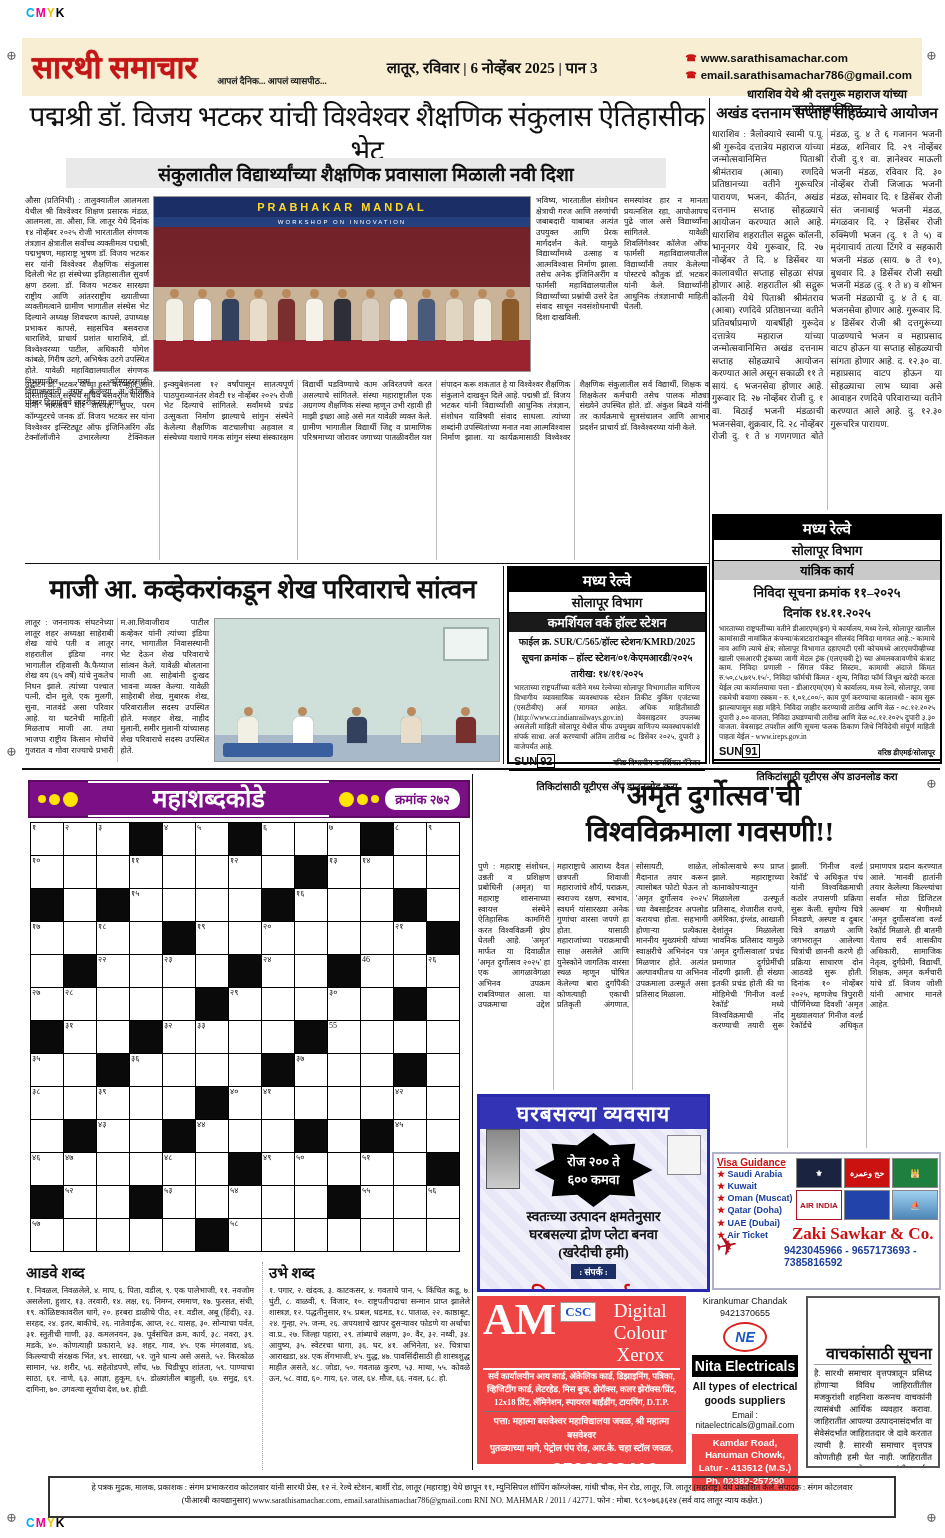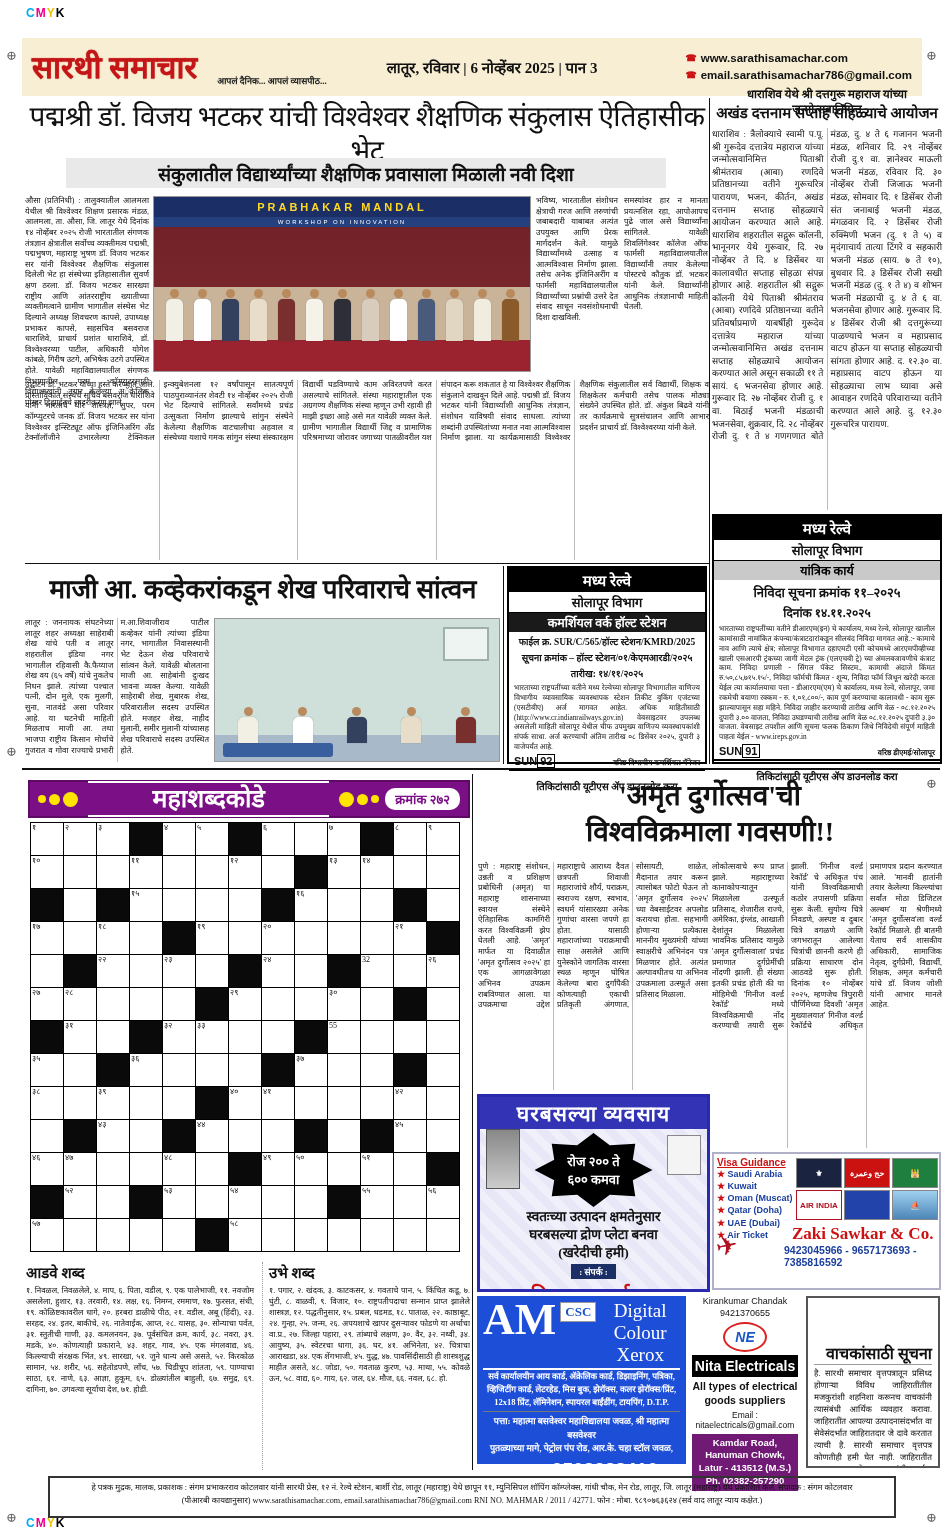--- a/index.html
+++ b/index.html
@@ -82,36 +82,36 @@
   
   .ghar { border:3px solid #2a2ab0; background:repeating-linear-gradient(45deg,#f0f0fb 0 8px,#e7e7f7 8px 16px); text-align:center; overflow:hidden;}
   .ghar-title { background:#3333b5; color:#fff; font-size:21px; font-weight:bold; padding:2px 0; letter-spacing:1px;}
   .ghar-burst { width:118px; height:74px; background:#000; color:#fff; clip-path:polygon(100% 50%,83.3% 63.8%,85.4% 85.4%,63.8% 83.3%,50% 100%,36.2% 83.3%,14.6% 85.4%,16.7% 63.8%,0% 50%,16.7% 36.2%,14.6% 14.6%,36.2% 16.7%,50% 0%,63.8% 16.7%,85.4% 14.6%,83.3% 36.2%); display:flex; flex-direction:column; justify-content:center; font-size:13px; font-weight:bold; margin:4px auto 0; }
   .ghar-line { font-size:13.5px; font-weight:bold; }
   .ghar-contact { display:inline-block; background:#1b2f66; color:#fff; font-size:9px; font-weight:bold; padding:1px 8px; margin:2px 0; }
   .ghar-brand { color:#cc1111; font-size:20px; font-weight:bold; letter-spacing:1px; }
   .ghar-machine { position:absolute; left:6px; top:32px; width:34px; height:60px; background:linear-gradient(#888,#ccc); border:1px solid #555; }
   .ghar-machine2 { position:absolute; right:6px; top:38px; width:34px; height:40px; background:#f4f4f4; border:1px solid #888; }
 
-  .am-ad { background:#1d4ed8; color:#fff; text-align:center; padding:4px 6px; }
+  .am-ad { background:#ef4444; color:#fff; text-align:center; padding:4px 6px; }
   .am-top { display:flex; align-items:flex-start; justify-content:center; gap:4px; border-bottom:2px solid #fff; padding-bottom:2px;}
   .am-big { font-size:44px; font-weight:bold; line-height:0.9; }
   .am-csc { background:#fff; color:#1a57c4; font-weight:bold; font-size:13px; padding:1px 4px; margin-top:2px; border:1px solid #999;}
   .am-name { font-size:19px; align-self:flex-end; }
   .am-line { font-size:8.5px; font-weight:bold; line-height:1.5; }
   .am-addr { font-size:9px; font-weight:bold; border-top:1px solid #777; margin-top:3px; padding-top:3px; line-height:1.5;}
   .am-phone { font-size:19px; font-weight:bold; font-family:"Liberation Sans",sans-serif;}
 
   .nita { font-family:"Liberation Sans",sans-serif; text-align:center; }
   .nita-person { font-size:9px; line-height:1.3; }
   .nita-logo { width:44px; height:30px; border:2px solid #d22; border-radius:50%; color:#1a57c4; font-weight:bold; font-size:14px; font-style:italic; line-height:27px; margin:3px auto; }
   .nita-name { background:#000; color:#fff; font-size:14px; font-weight:bold; padding:3px 0; }
   .nita-desc { font-size:10.5px; font-weight:bold; line-height:1.3; margin-top:3px;}
   .nita-email { font-size:8.5px; margin-top:2px; }
-  .nita-addr { background:#701a75; color:#fff; font-size:9.5px; font-weight:bold; padding:3px 2px; margin-top:4px; line-height:1.35;}
+  .nita-addr { background:#ef4444; color:#fff; font-size:9.5px; font-weight:bold; padding:3px 2px; margin-top:4px; line-height:1.35;}
 
   .zaki { border:2px solid #b0b0c8; background:#fff; font-family:"Liberation Sans",sans-serif; position:relative; overflow:hidden;}
   .zaki-visa { color:#cc1111; font-weight:bold; font-size:10px; text-decoration:underline; }
   .visa-item { font-size:9px; font-weight:bold; color:#1a3f9e; line-height:1.35; white-space:nowrap;}
   .visa-item .star { color:#cc1111; }
   .zaki-tiles { position:absolute; left:82px; top:4px; display:grid; grid-template-columns:repeat(4,46px); grid-auto-rows:30px; gap:2px; }
   .ztile { border:1px solid #888; font-size:8px; font-weight:bold; color:#fff; display:flex; align-items:center; justify-content:center; text-align:center;}
   .zaki-name { position:absolute; left:78px; top:70px; width:150px; color:#cc1111; font-size:17px; font-weight:bold; font-family:"Liberation Serif",serif;}
   .zaki-phones { position:absolute; left:70px; top:90px; width:160px; color:#1a3f9e; font-size:10.5px; font-weight:bold; }
   .zaki-addr { position:absolute; left:0; bottom:2px; width:100%; text-align:center; font-size:9px; font-weight:bold; color:#222; line-height:1.3;}
@@ -416,21 +416,21 @@
         <span class="xw-num">२३</span>
       </div>
       <div class="xw-cell"></div>
       <div class="xw-cell black"></div>
       <div class="xw-cell">
         <span class="xw-num">२४</span>
       </div>
       <div class="xw-cell"></div>
       <div class="xw-cell black"></div>
       <div class="xw-cell">
-        <span class="xw-num">32</span>
+        <span class="xw-num">46</span>
       </div>
       <div class="xw-cell"></div>
       <div class="xw-cell">
         <span class="xw-num">२६</span>
       </div>
       <div class="xw-cell">
         <span class="xw-num">२७</span>
       </div>
       <div class="xw-cell">
         <span class="xw-num">२८</span>

